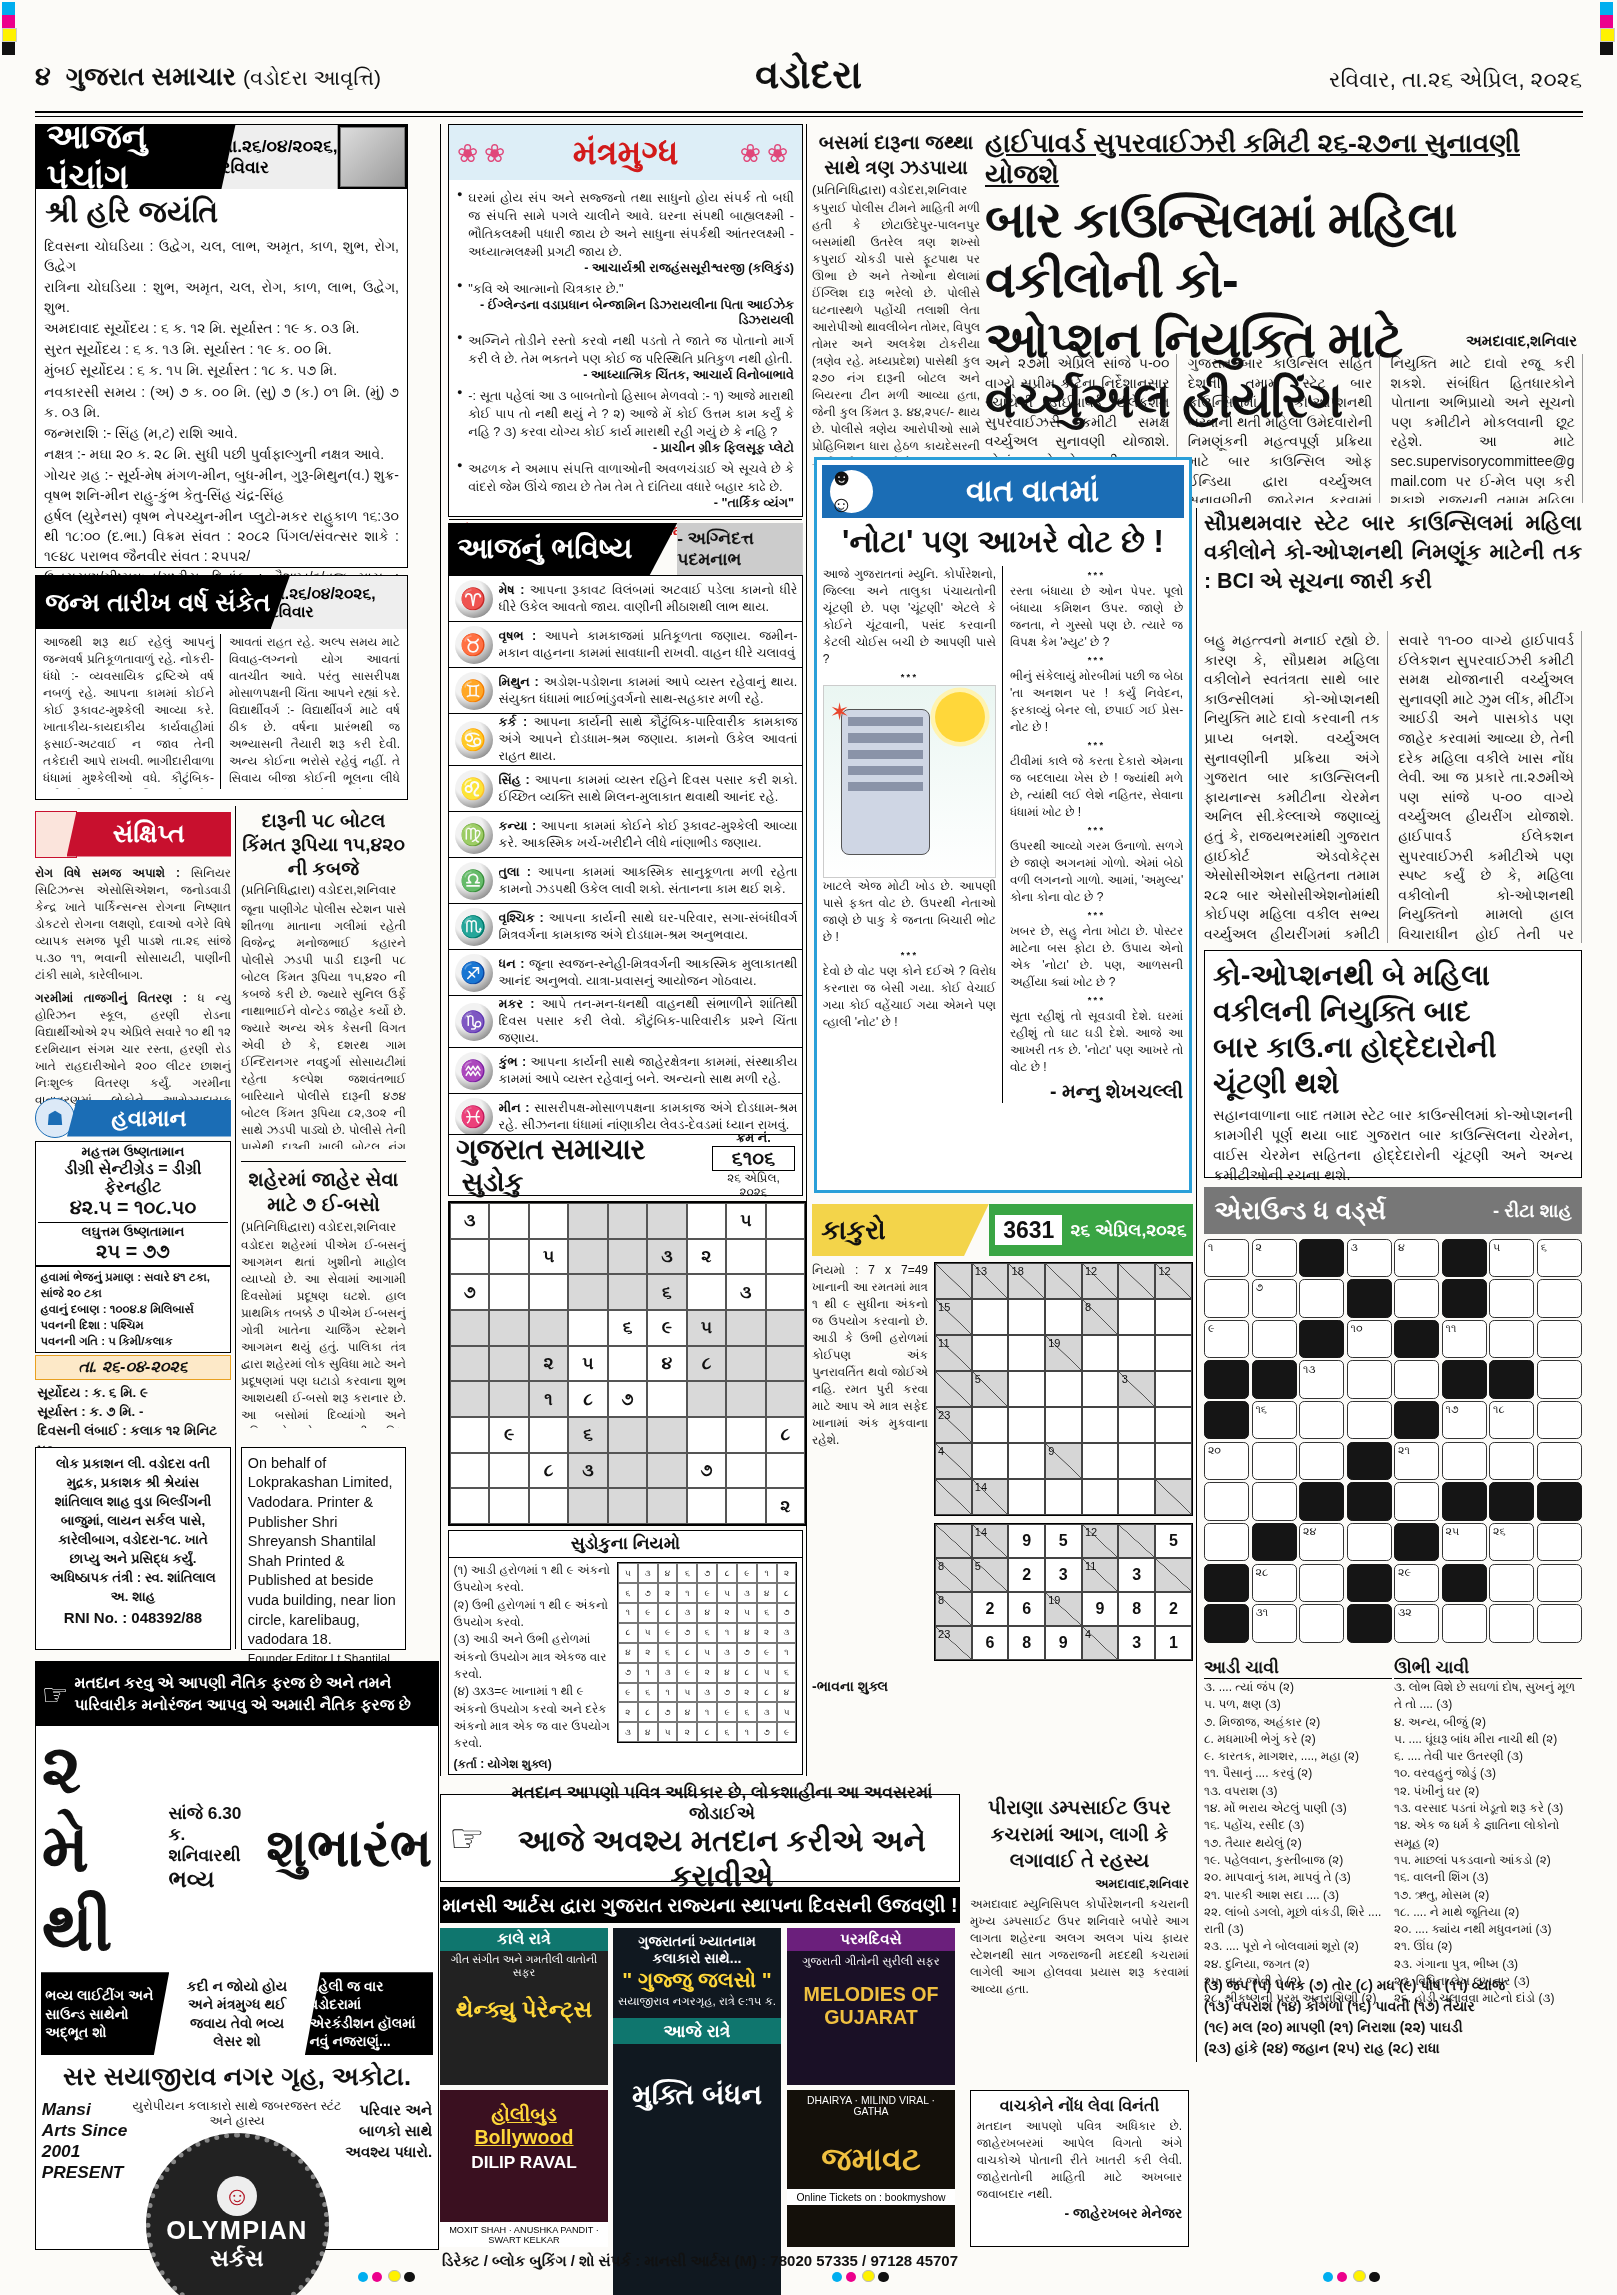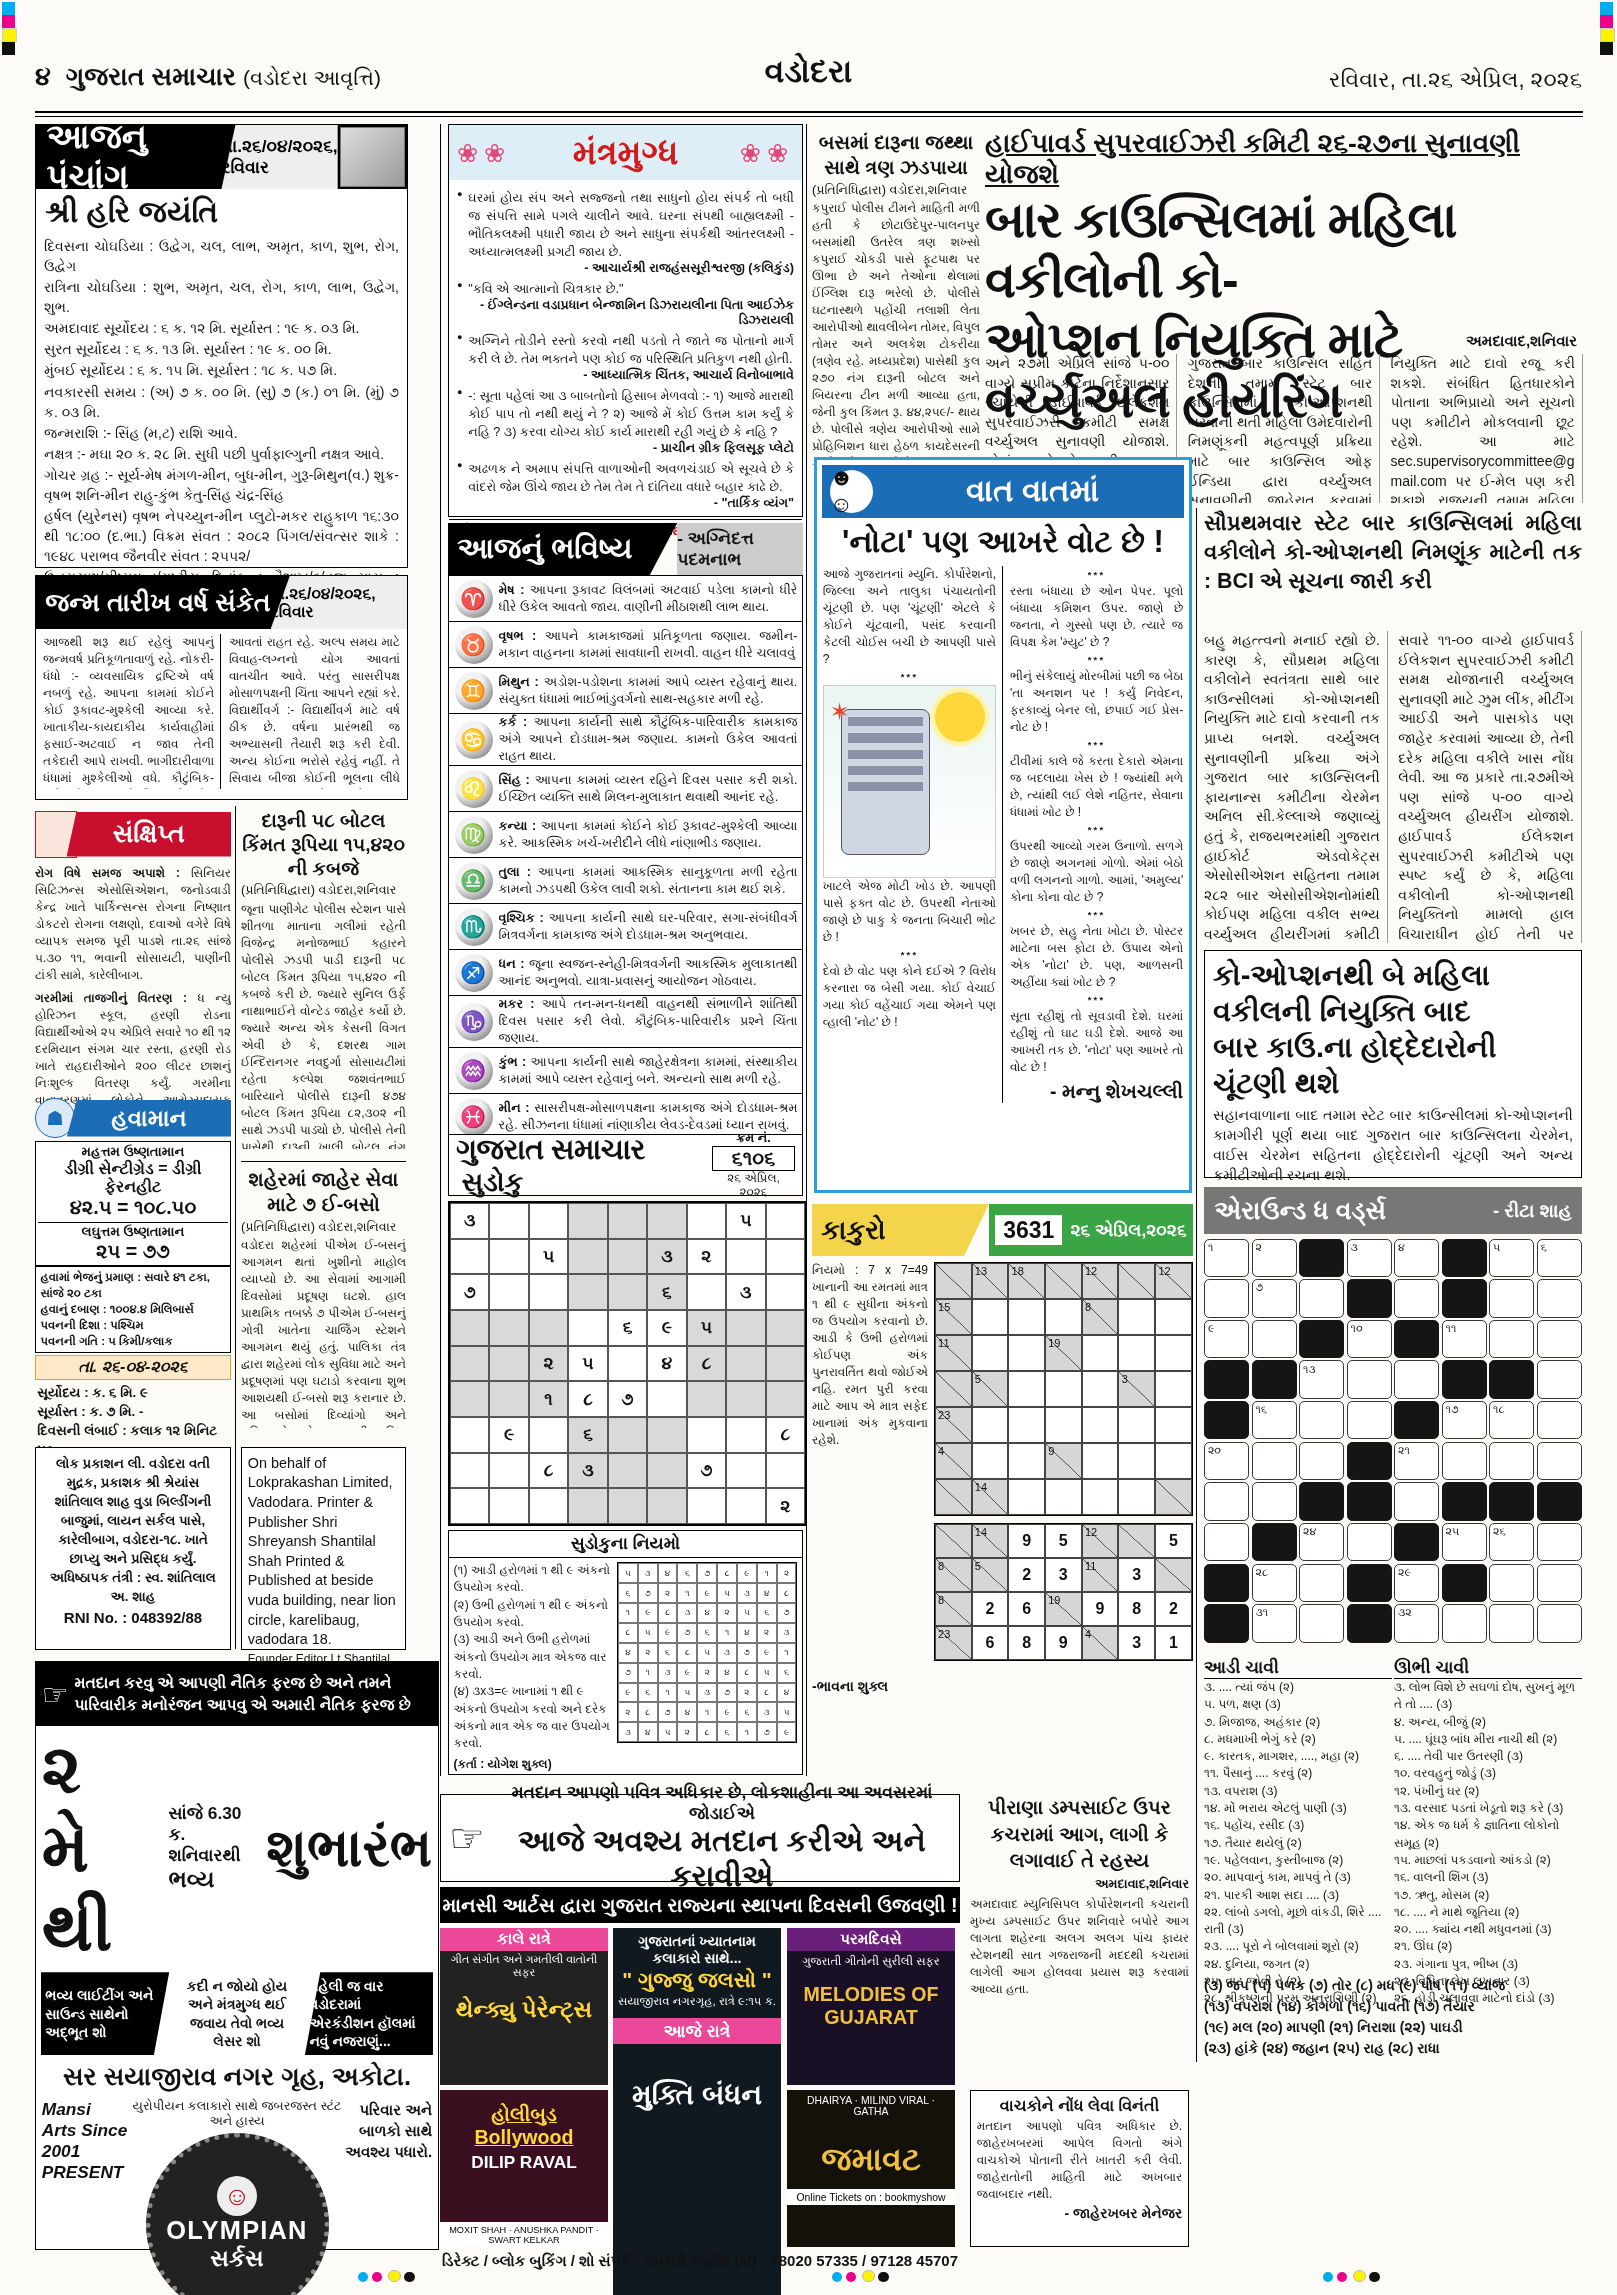--- a/index.html
+++ b/index.html
@@ -44,21 +44,21 @@
   .kak .kc span{font-size:11px;padding:1.2px 0 0 2.3px;}
   .kak .kf{align-items:center;justify-content:center;font-weight:bold;font-size:16px;}
   
   .cw{display:grid;grid-template-columns:repeat(8,1fr);grid-template-rows:repeat(10,1fr);gap:2.3px;}
   .cw div{border:1.2px solid #333;border-radius:5.2px;background:#fff;font-size:11px;padding:1.2px 0 0 2.9px;box-sizing:border-box;}
   .cw .blk{background:#151515;border-color:#151515;}
   .lotus{color:#e0487a;font-size:25.4px;letter-spacing:5.8px;}
   .regsq{width:12.7px;height:12.7px;}
   .dot{width:10.4px;height:10.4px;border-radius:50%;display:inline-block;margin-right:3.5px;}
   .posters{background:#222;color:#fff;overflow:hidden;box-sizing:border-box;}
-  .phead{background:#ec4899;color:#fff;font-weight:bold;text-align:center;}
+  .phead{background:#0f766e;color:#fff;font-weight:bold;text-align:center;}
   .clue{font-size:12px;line-height:17.3px;}
 </style>
 </head>
 <body>
 
 <div id="page">
 
   <div class="abs" style="left:2.3px;top:2.3px;">
     <div class="regsq" style="background:#00aeef"></div>
       <div class="regsq" style="background:#ec008c"></div>
@@ -70,21 +70,21 @@
       <div class="regsq" style="background:#ec008c"></div>
     <div class="regsq" style="background:#fff200;border:0.6px solid #ccc"></div>
       <div class="regsq" style="background:#111"></div>
   </div>
 
   <div class="abs bold" style="left:35px;top:62px;font-size:25.4px;">
     <span>૪</span>
     <span style="margin-left:8px;">ગુજરાત સમાચાર</span>
     <span style="font-weight:normal;font-size:21px;">(વડોદરા આવૃત્તિ)</span>
   </div>
-  <div class="abs bold center" style="left:693px;top:53px;width:231px;font-size:32px;">વડોદરા</div>
+  <div class="abs bold center" style="left:693px;top:53px;width:231px;font-size:39px;">વડોદરા</div>
   <div class="abs right" style="right:35px;top:67px;width:404px;font-size:22px;">રવિવાર, તા.૨૬ એપ્રિલ, ૨૦૨૬</div>
   <div class="abs hrule" style="left:35px;top:111px;width:1548px;height:2.3px;"></div>
   <div class="abs hrule" style="left:35px;top:116px;width:1548px;height:1.2px;"></div>
 
   <div class="abs vrule" style="left:440px;top:124px;height:1652px;"></div>
   <div class="abs vrule" style="left:806px;top:124px;height:1652px;"></div>
   <div class="abs vrule" style="left:235px;top:806px;height:843px;"></div>
   <div class="abs vrule" style="left:1196px;top:508px;height:1554px;"></div>
 
   <div class="abs box" style="left:35px;top:124px;width:373px;height:444px;">

